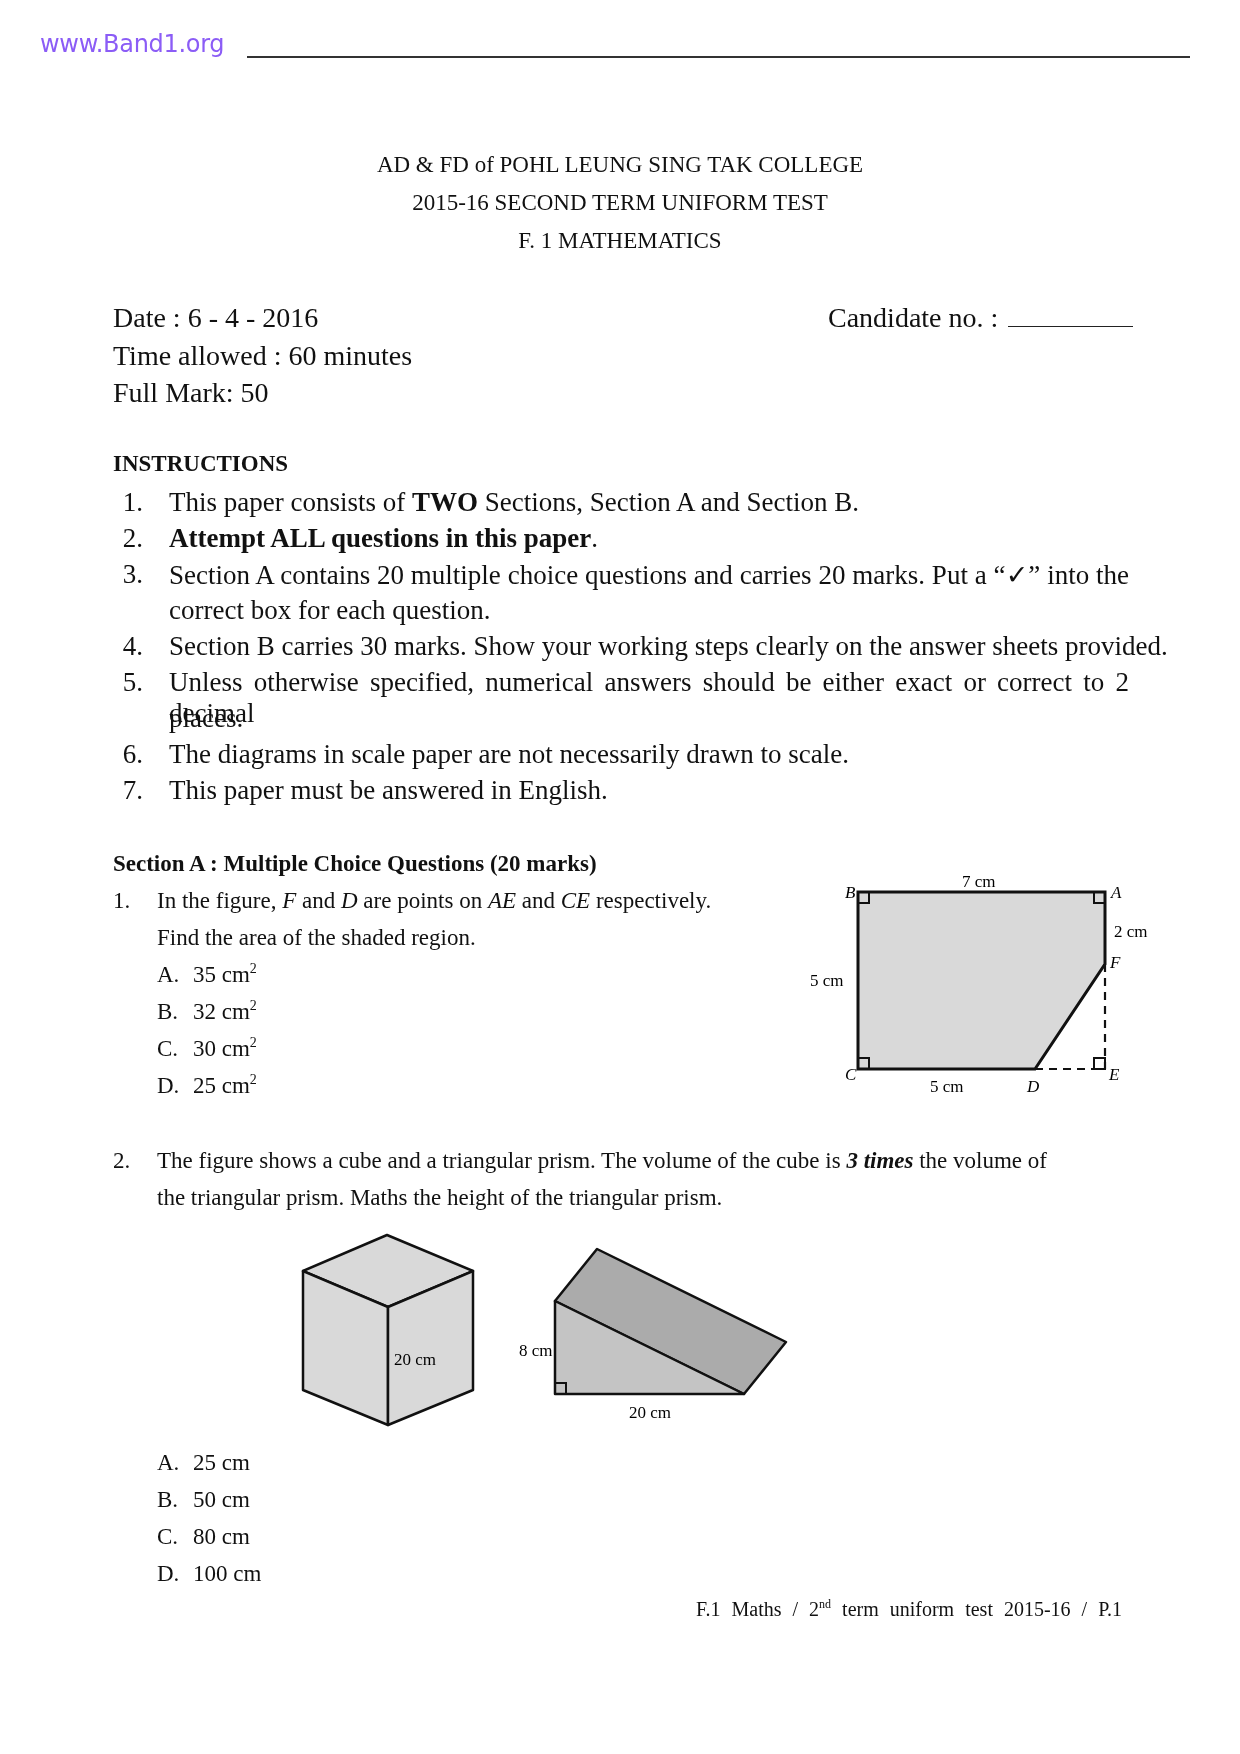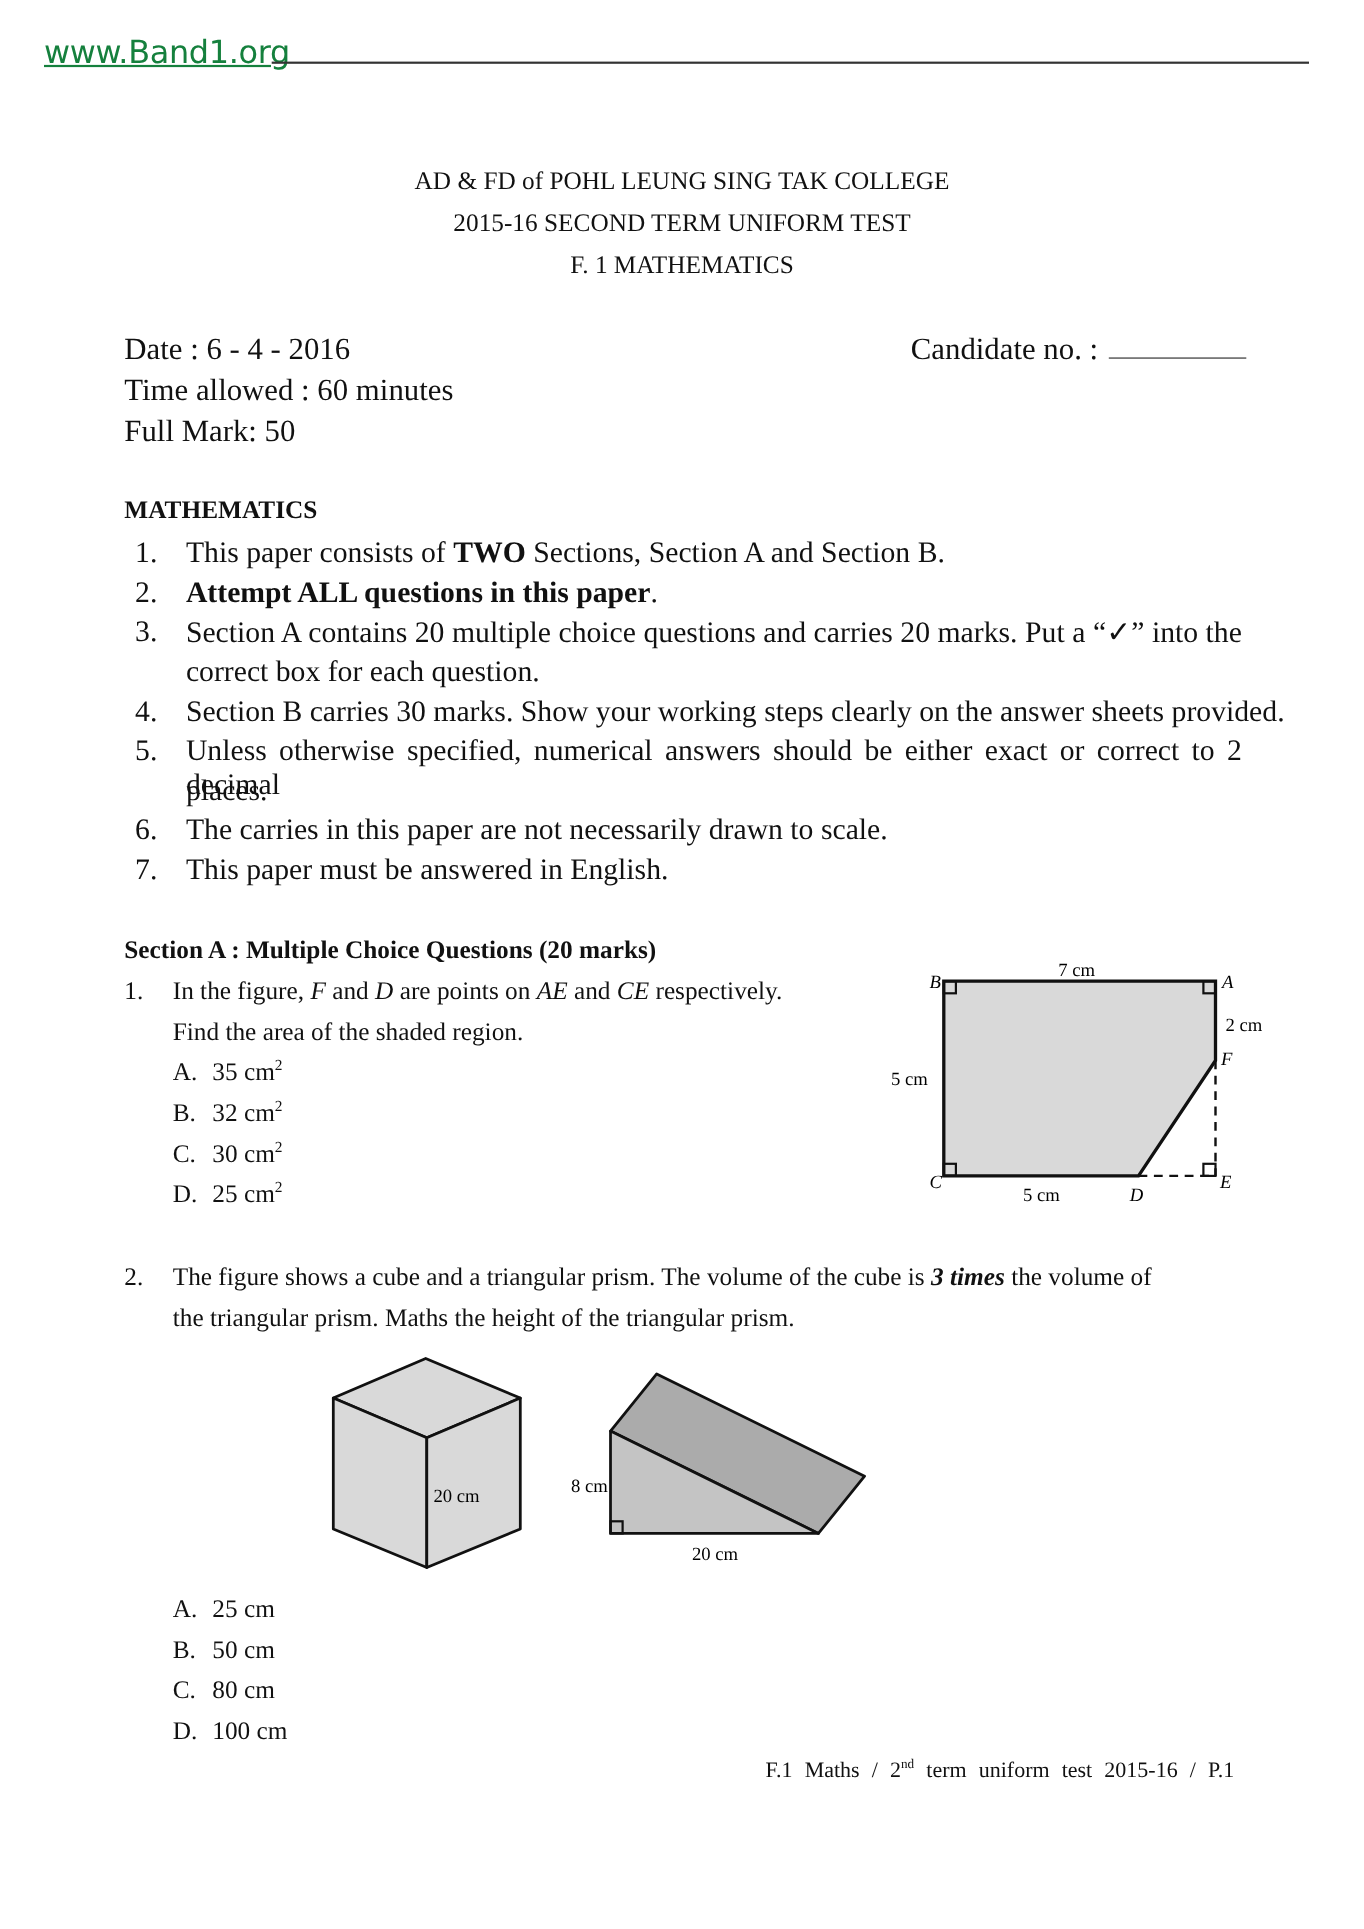--- a/index.html
+++ b/index.html
@@ -1,19 +1,19 @@
 <!DOCTYPE html>
 <html><head>
 <meta charset="utf-8">
 <style>
   html, body { margin: 0; padding: 0; background: #ffffff; }
   body { width: 1240px; height: 1754px; position: relative; overflow: hidden;
          font-family: "Liberation Serif", "DejaVu Serif", serif; color: #111; }
   .abs { position: absolute; white-space: nowrap; }
-  .site { left: 40px; top: 30px; font-family: "DejaVu Sans", "Liberation Sans", sans-serif; font-size: 29px; color: #15803d; letter-spacing: -0.3px; text-decoration: underline; }
+  .site { left: 40px; top: 30px; font-family: "DejaVu Sans", "Liberation Sans", sans-serif; font-size: 24px; color: #8b5cf6; letter-spacing: -0.3px; }
   .site-rule { left: 247px; top: 56px; width: 943px; height: 0; border-top: 2px solid #333; }
   .hdr { left: 0; width: 1240px; text-align: center; font-size: 23px; }
   .meta { font-size: 28px; }
   .cand-line { display: inline-block; width: 125px; border-bottom: 1.5px solid #222; margin-left: 10px; height: 20px; vertical-align: baseline; }
   .bold { font-weight: bold; }
   .ital { font-style: italic; }
   .instr-h { left: 113px; top: 451px; font-size: 23px; font-weight: bold; }
   .instr { font-size: 27px; }
   .instr .num { position: absolute; left: 0; width: 30px; text-align: right; }
   .instr .txt { position: absolute; left: 56px; }
@@ -38,21 +38,21 @@
 <div class="abs hdr" style="top:190px">2015-16 SECOND TERM UNIFORM TEST</div>
 <div class="abs hdr" style="top:228px">F. 1 MATHEMATICS</div>
 
 <div class="abs meta" style="left:113px; top:302px">Date : 6 - 4 - 2016</div>
 <div class="abs meta" style="left:828px; top:302px">
   <span>Candidate no. :</span><span class="cand-line"></span>
 </div>
 <div class="abs meta" style="left:113px; top:340px">Time allowed : 60 minutes</div>
 <div class="abs meta" style="left:113px; top:377px">Full Mark: 50</div>
 
-<div class="abs instr-h">MATHEMATICS</div>
+<div class="abs instr-h">INSTRUCTIONS</div>
 
 <div class="abs instr" style="left:113px; top:487px">
   <span class="num">1.</span>
   <span class="txt"><span>This paper consists of </span><span class="bold">TWO</span><span> Sections, Section A and Section B.</span></span>
 </div>
 <div class="abs instr" style="left:113px; top:523px">
   <span class="num">2.</span>
   <span class="txt"><span class="bold">Attempt ALL questions in this paper</span><span>.</span></span>
 </div>
 <div class="abs instr" style="left:113px; top:559px">
@@ -64,21 +64,21 @@
   <span class="num">4.</span>
   <span class="txt">Section B carries 30 marks. Show your working steps clearly on the answer sheets provided.</span>
 </div>
 <div class="abs instr" style="left:113px; top:667px">
   <span class="num">5.</span>
   <span class="txt justify">Unless otherwise specified, numerical answers should be either exact or correct to 2 decimal</span>
 </div>
 <div class="abs instr" style="left:169px; top:703px">places.</div>
 <div class="abs instr" style="left:113px; top:739px">
   <span class="num">6.</span>
-  <span class="txt">The carries in this paper are not necessarily drawn to scale.</span>
+  <span class="txt">The diagrams in scale paper are not necessarily drawn to scale.</span>
 </div>
 <div class="abs instr" style="left:113px; top:775px">
   <span class="num">7.</span>
   <span class="txt">This paper must be answered in English.</span>
 </div>
 
 <div class="abs sec">Section A : Multiple Choice Questions (20 marks)</div>
 
 <div class="abs q" style="left:113px; top:888px">1.</div>
 <div class="abs q" style="left:157px; top:888px">

